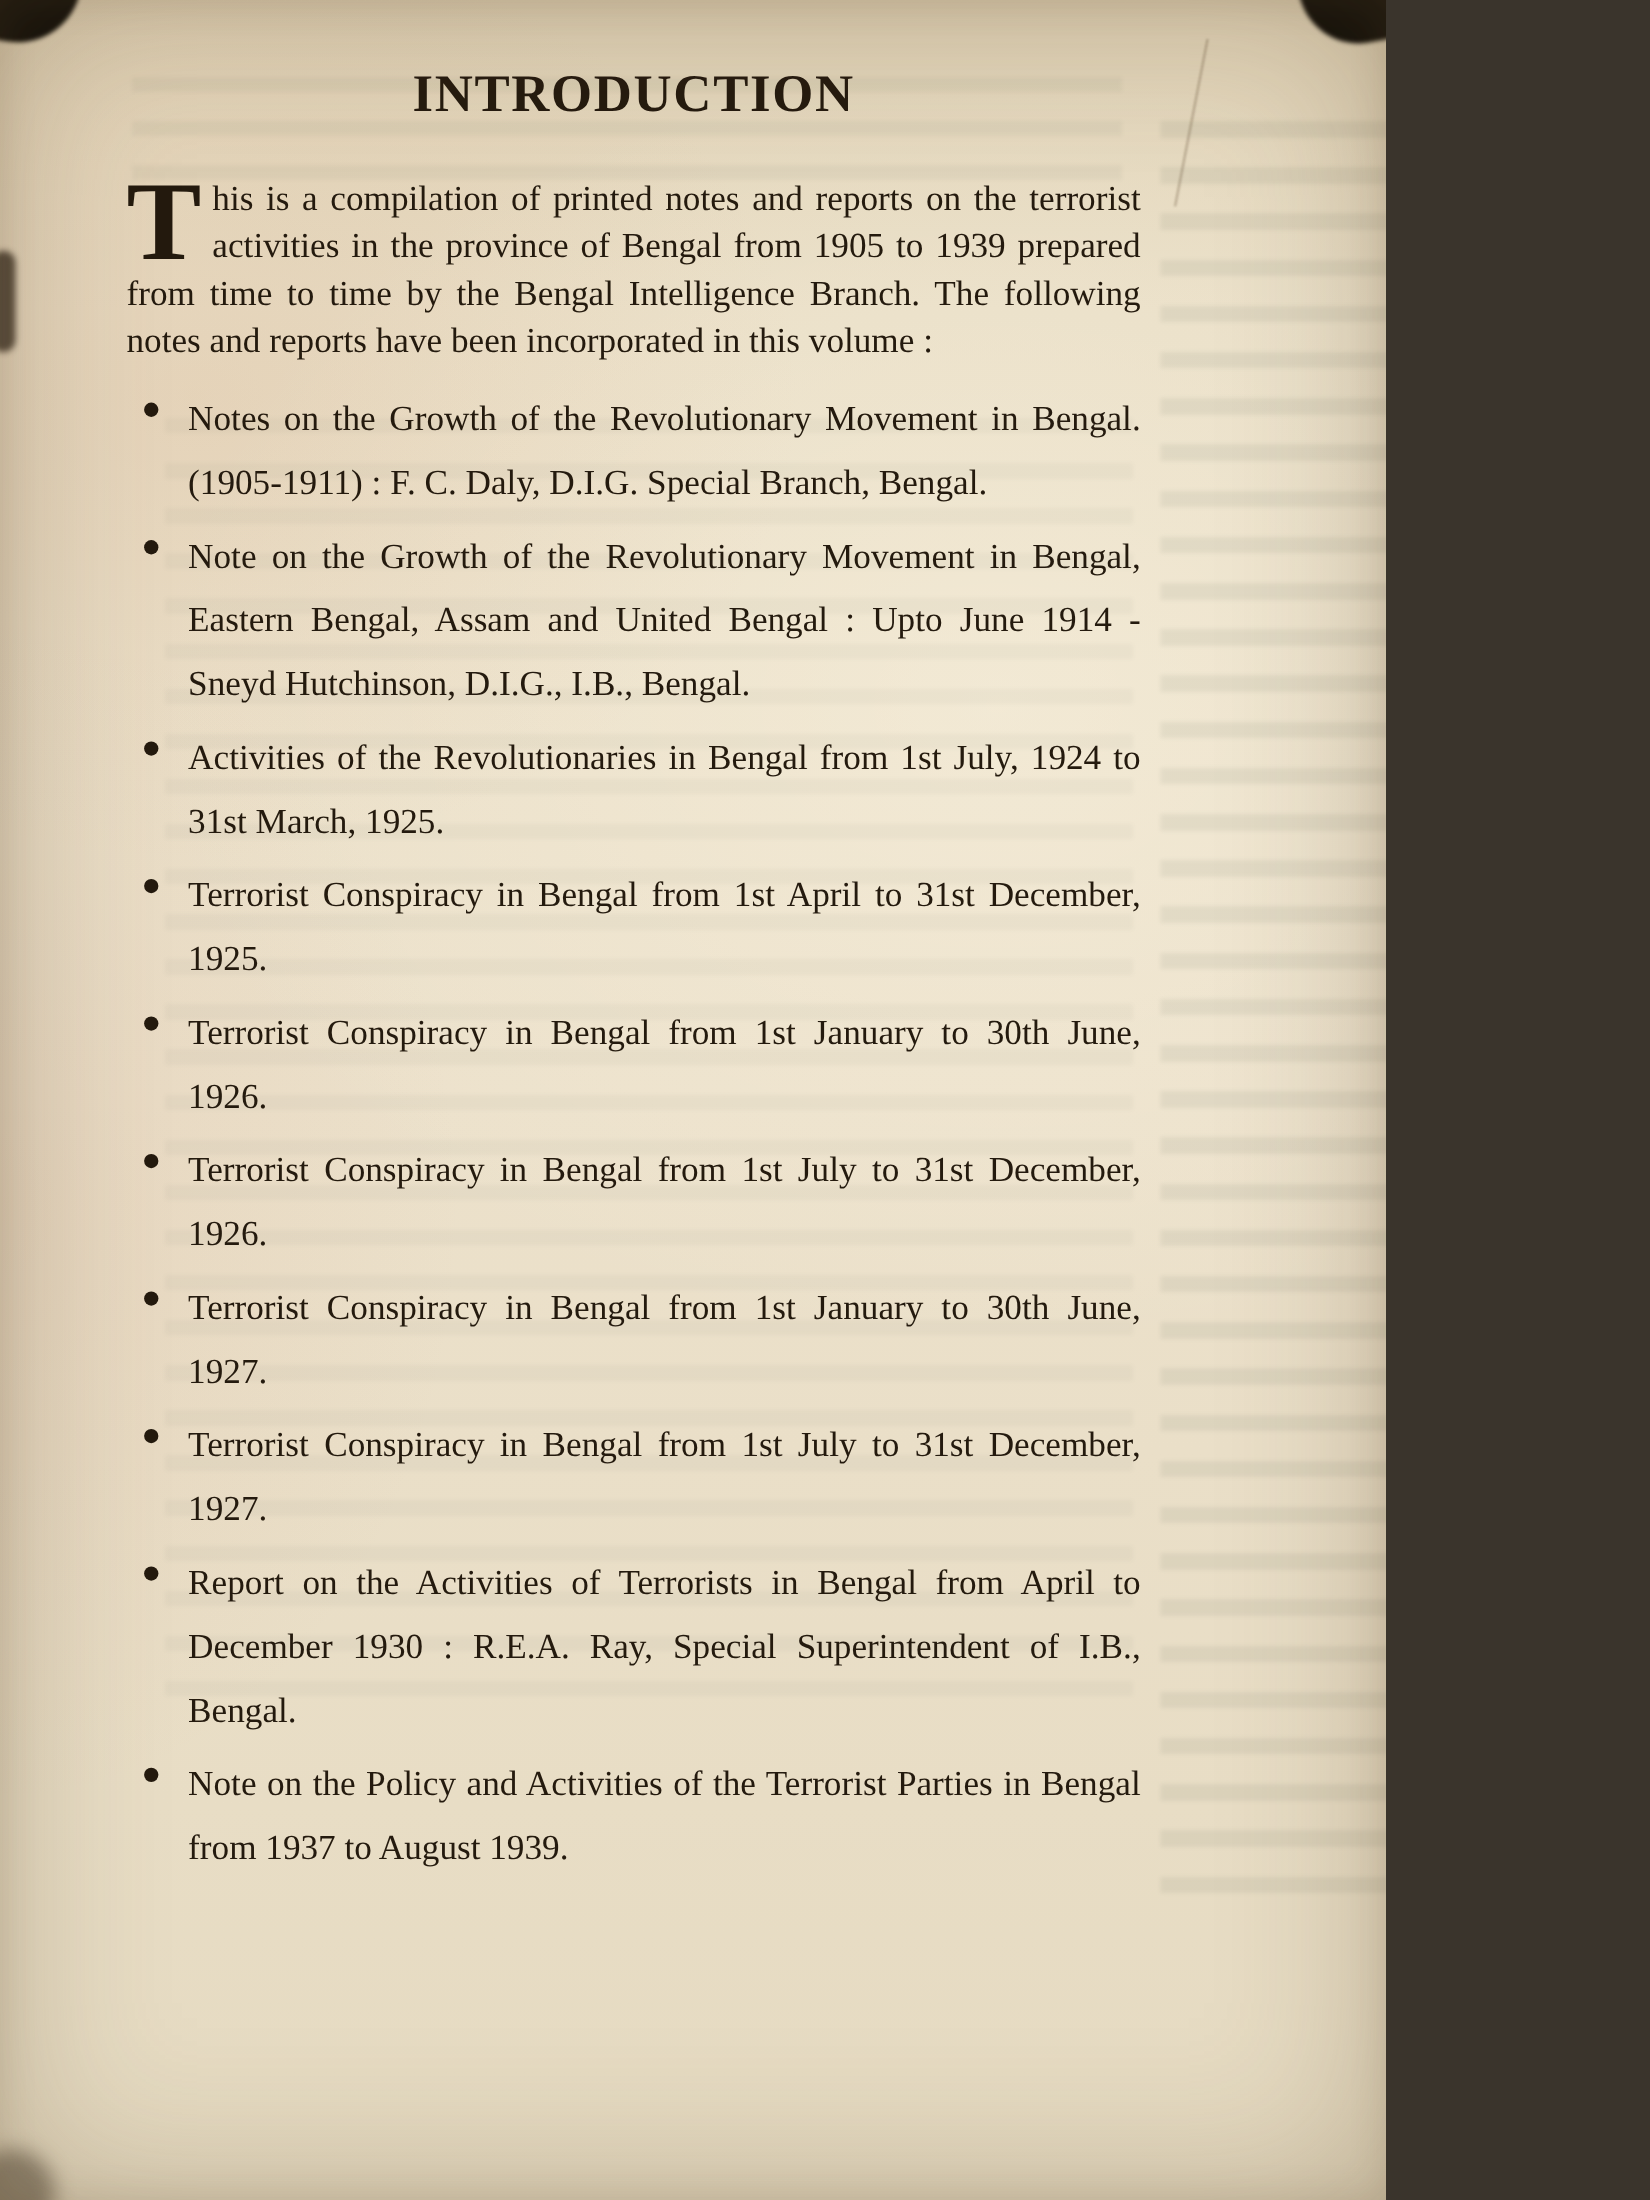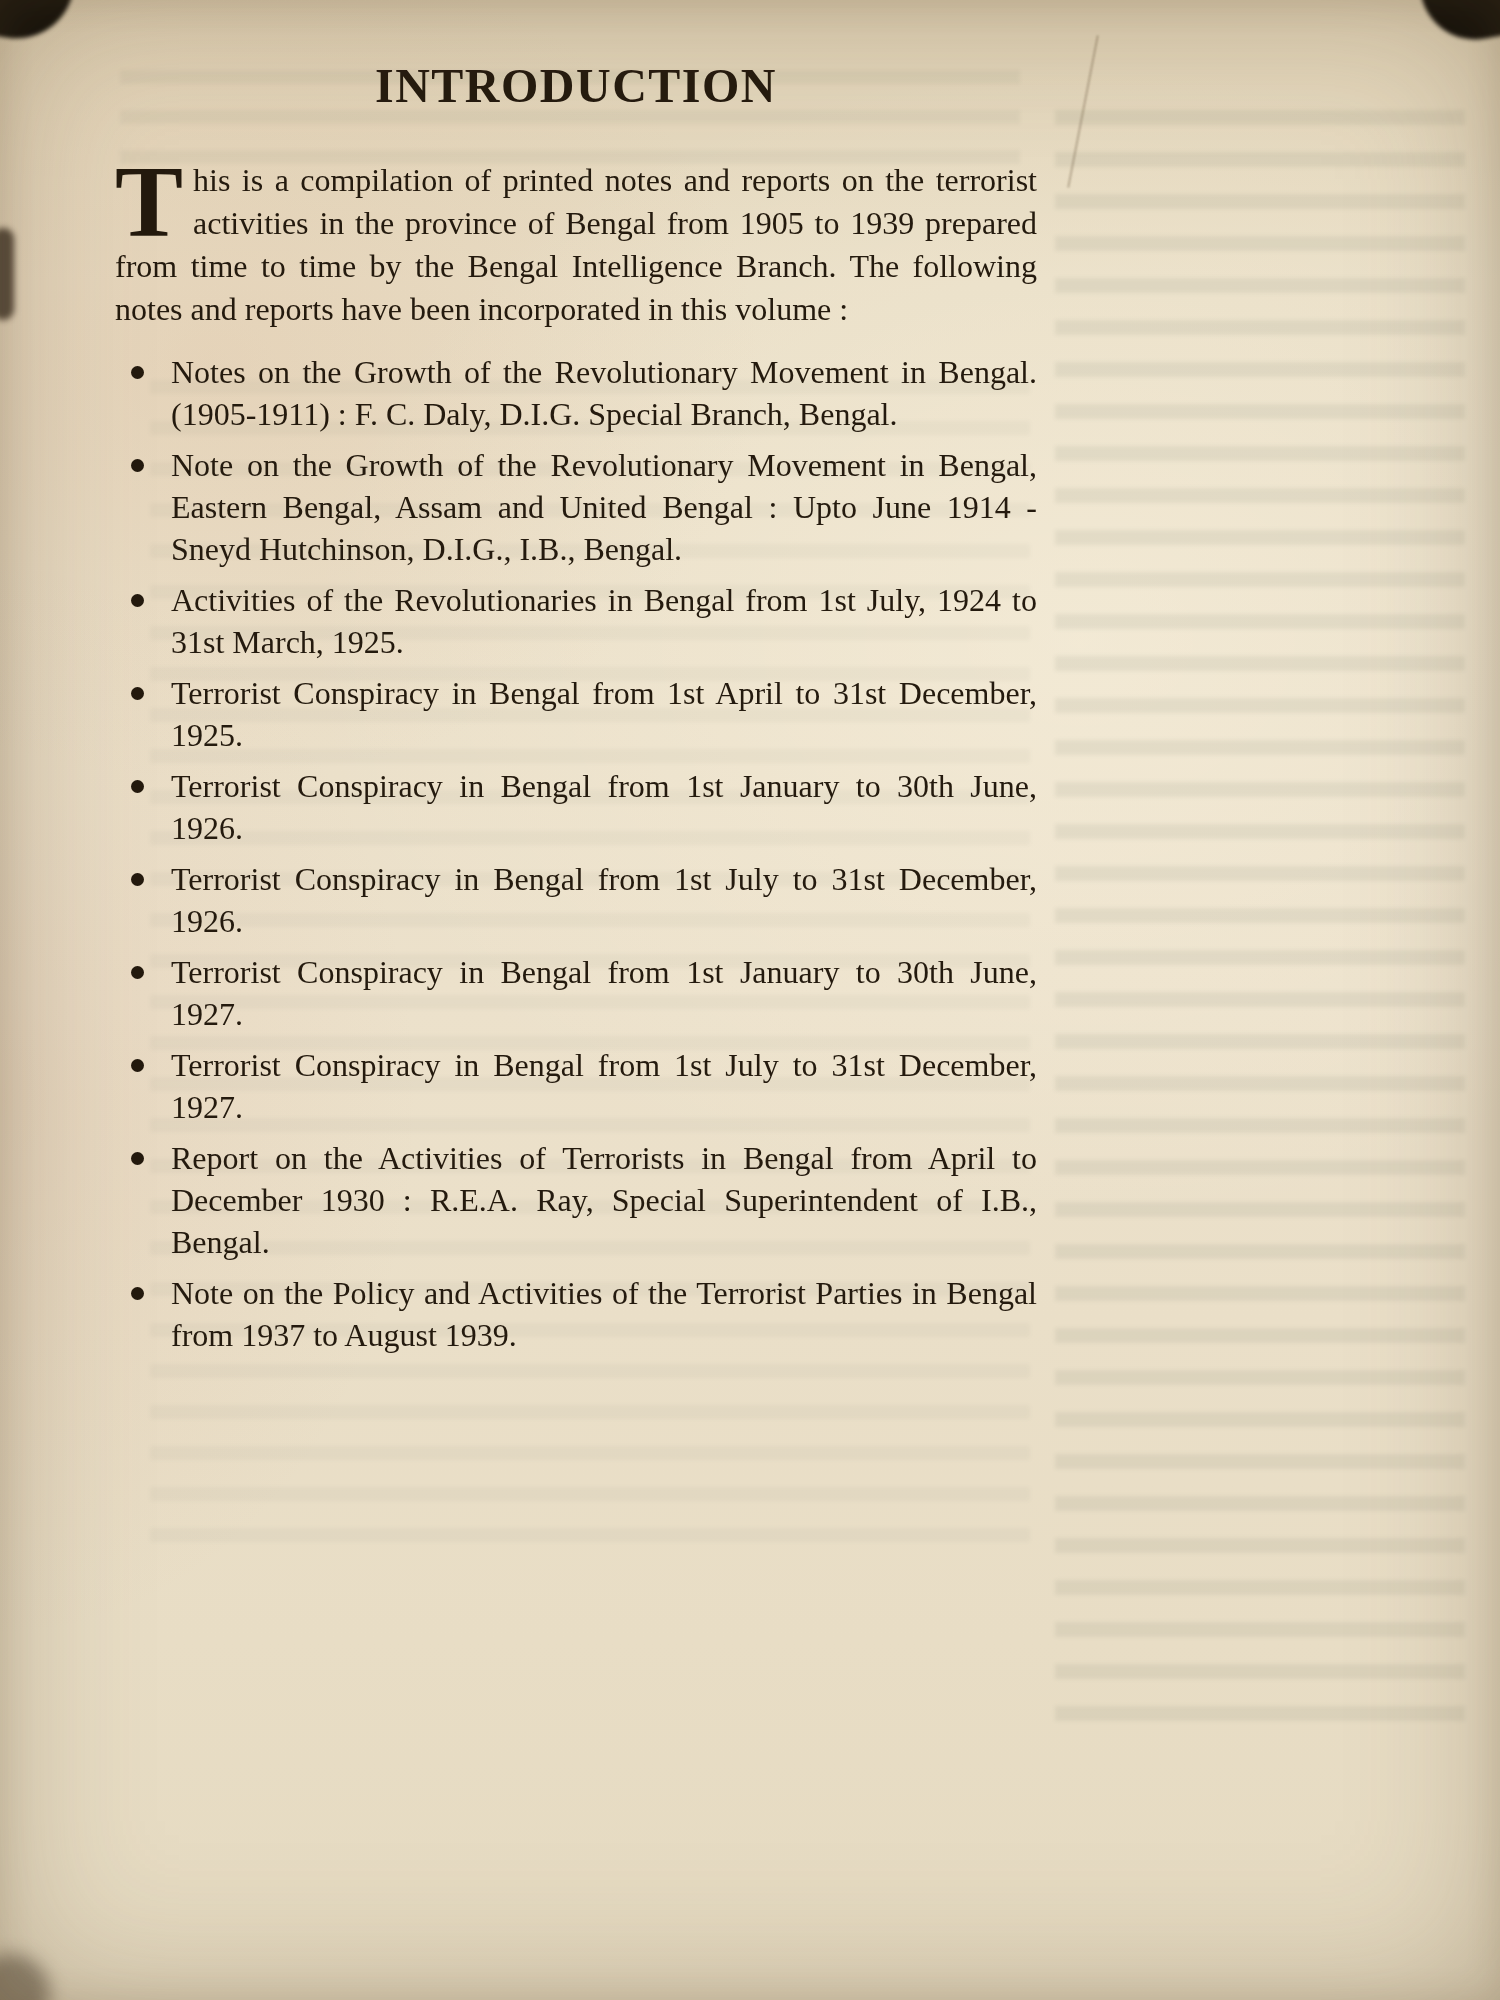--- a/index.html
+++ b/index.html
@@ -3,21 +3,21 @@
 <meta charset="utf-8">
 <style>
   html, body { margin: 0; padding: 0; }
   body {
     width: 1500px; height: 2000px;
     background: #3a342c;
     font-family: "Liberation Serif", serif;
   }
   .scan {
     position: relative;
-    width: 1500px; height: 2000px;
+    width: 1260px; height: 2000px;
     overflow: hidden;
     background:
       radial-gradient(1250px 950px at 72% 32%, rgba(255,249,232,0.38), rgba(255,249,232,0) 62%),
       radial-gradient(850px 650px at 14% 18%, rgba(210,165,130,0.20), rgba(210,165,130,0) 65%),
       radial-gradient(700px 900px at 0% 55%, rgba(200,150,120,0.14), rgba(200,150,120,0) 60%),
       linear-gradient(180deg, #e0d2b6 0%, #e9dec6 14%, #ece1cb 50%, #e8ddc5 82%, #e5dac1 100%);
   }
   .vignette {
     position: absolute; inset: 0; pointer-events: none;
     box-shadow: inset 0 0 150px rgba(92,70,40,0.32), inset 0 0 34px rgba(92,70,40,0.16);
@@ -67,21 +67,21 @@
     font-size: 102px;
     line-height: 72px;
     padding: 7px 10px 0 0;
     font-weight: 700;
   }
   ul.items { list-style: none; margin: 0; padding: 0; }
   ul.items li {
     display: flex;
     margin-bottom: 9px;
     font-size: 32px;
-    line-height: 42px;
+    line-height: 58px;
   }
   .bullet {
     flex: none;
     width: 13px; height: 13px;
     border-radius: 50%;
     background: var(--ink, #241a0e);
     margin: 15px 27px 0 16px;
   }
   .item-text { flex: 1; text-align: justify; }
 </style>

